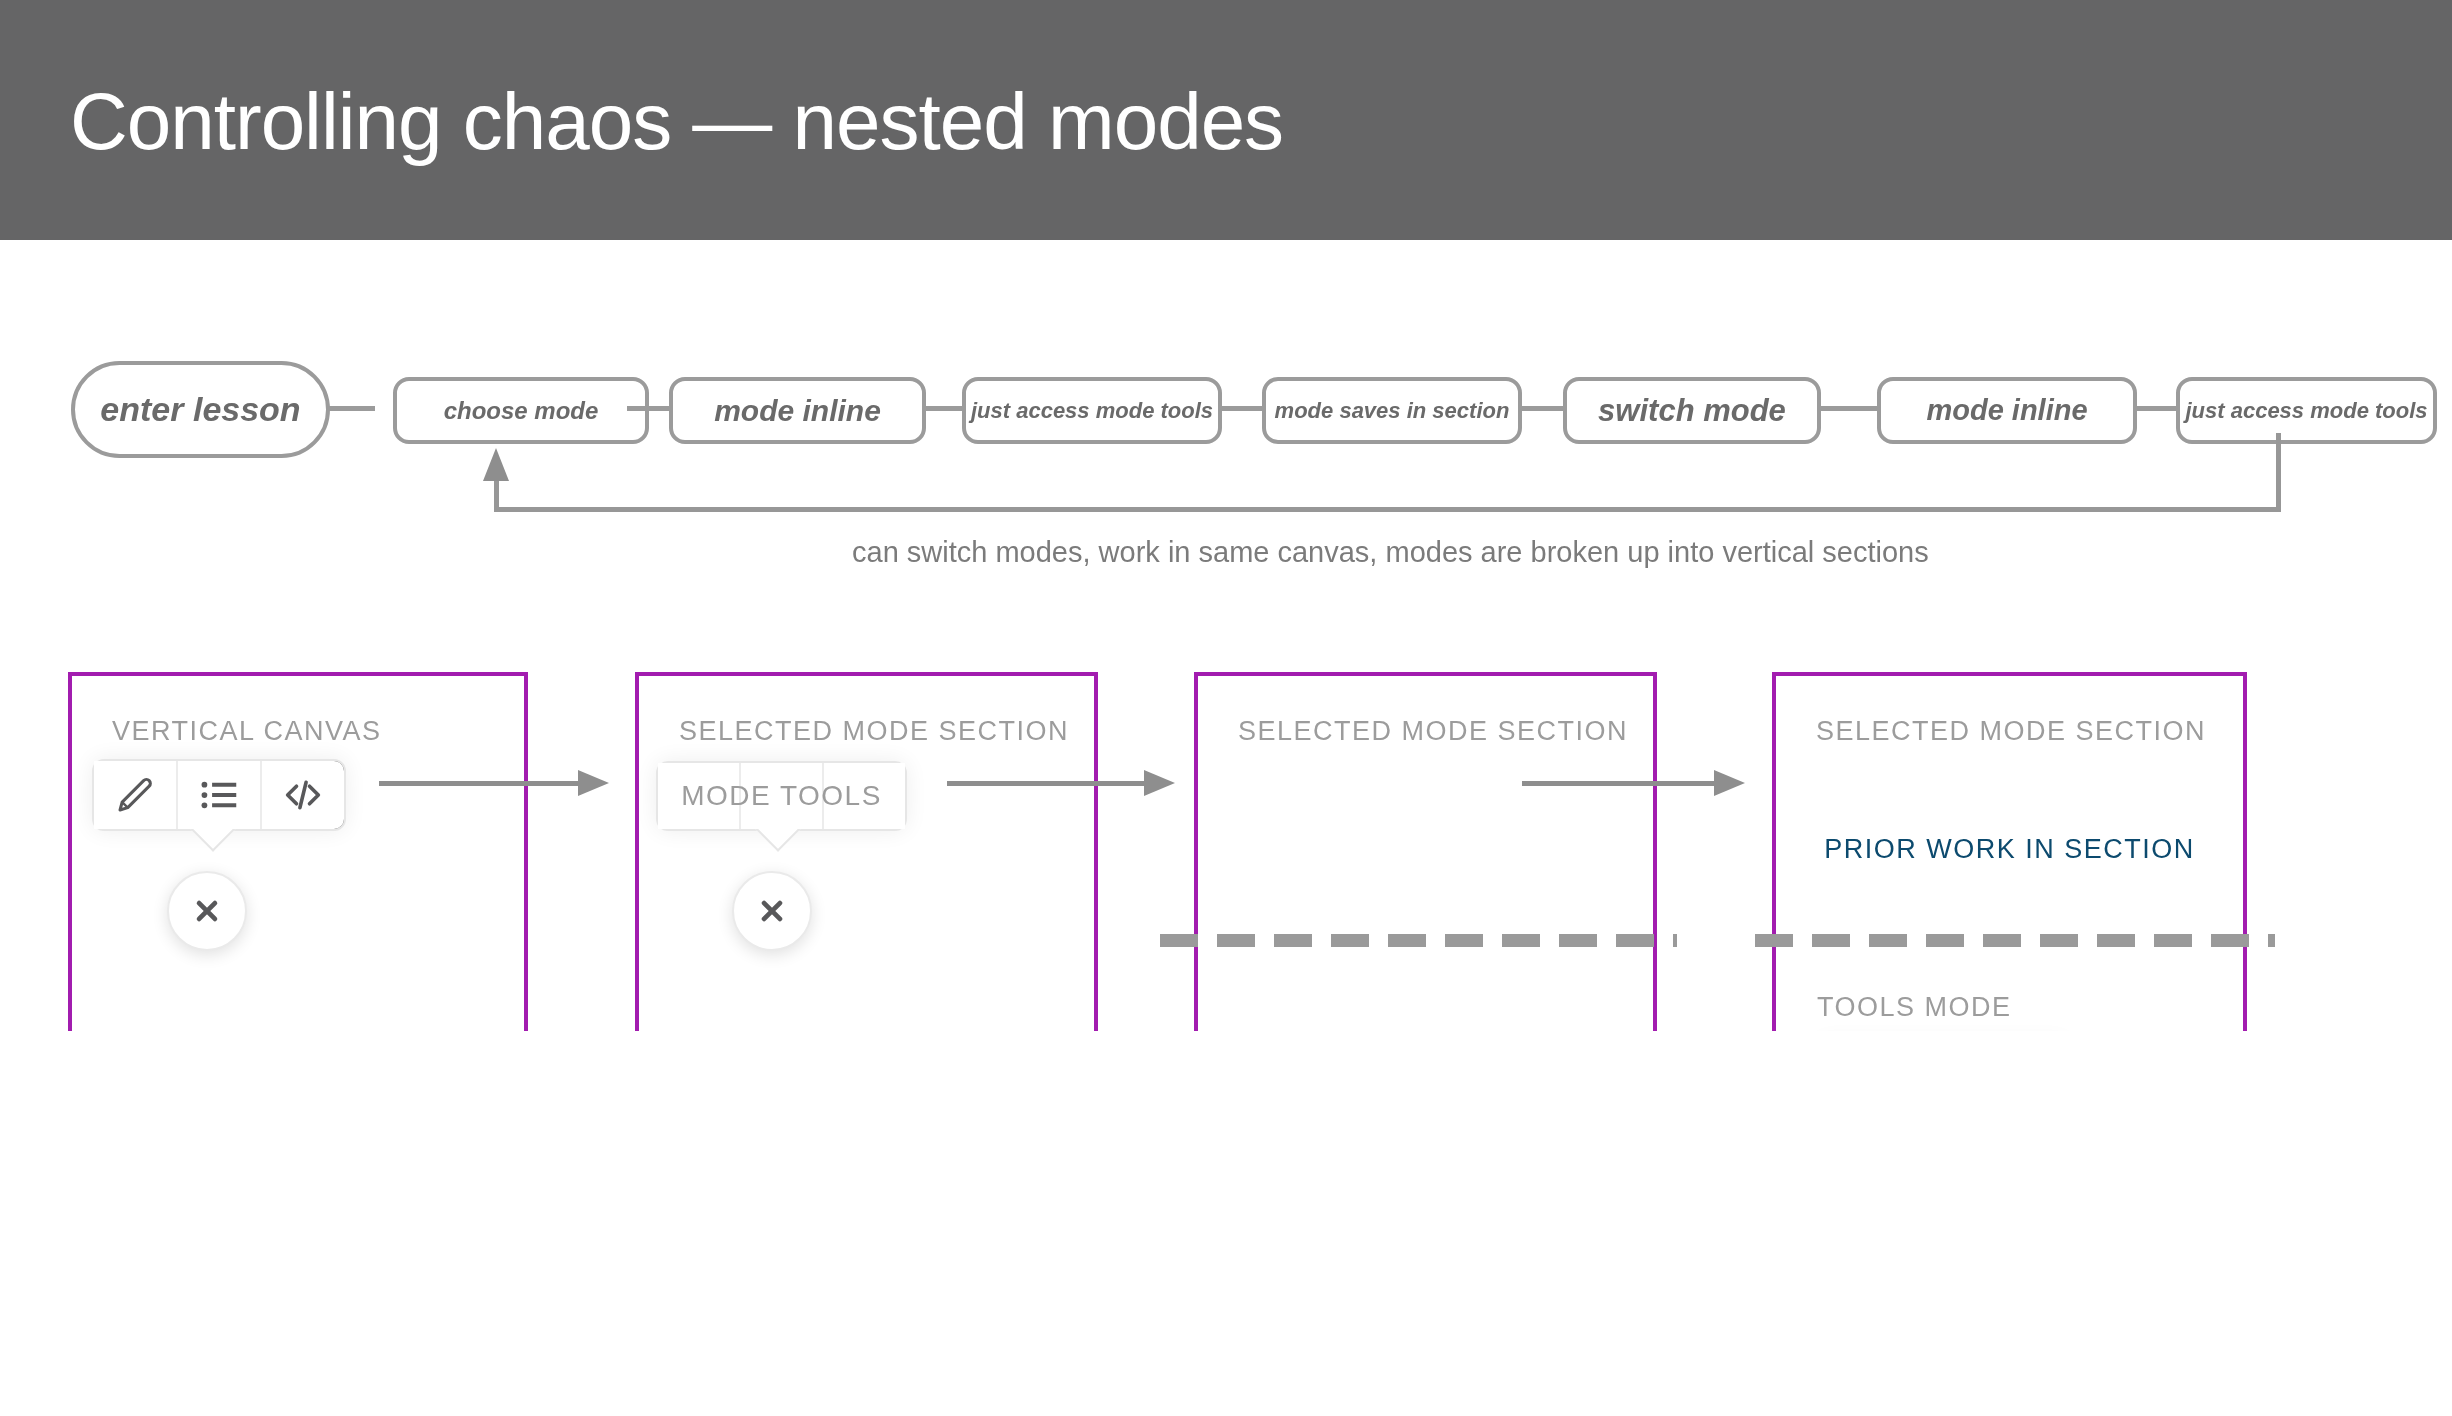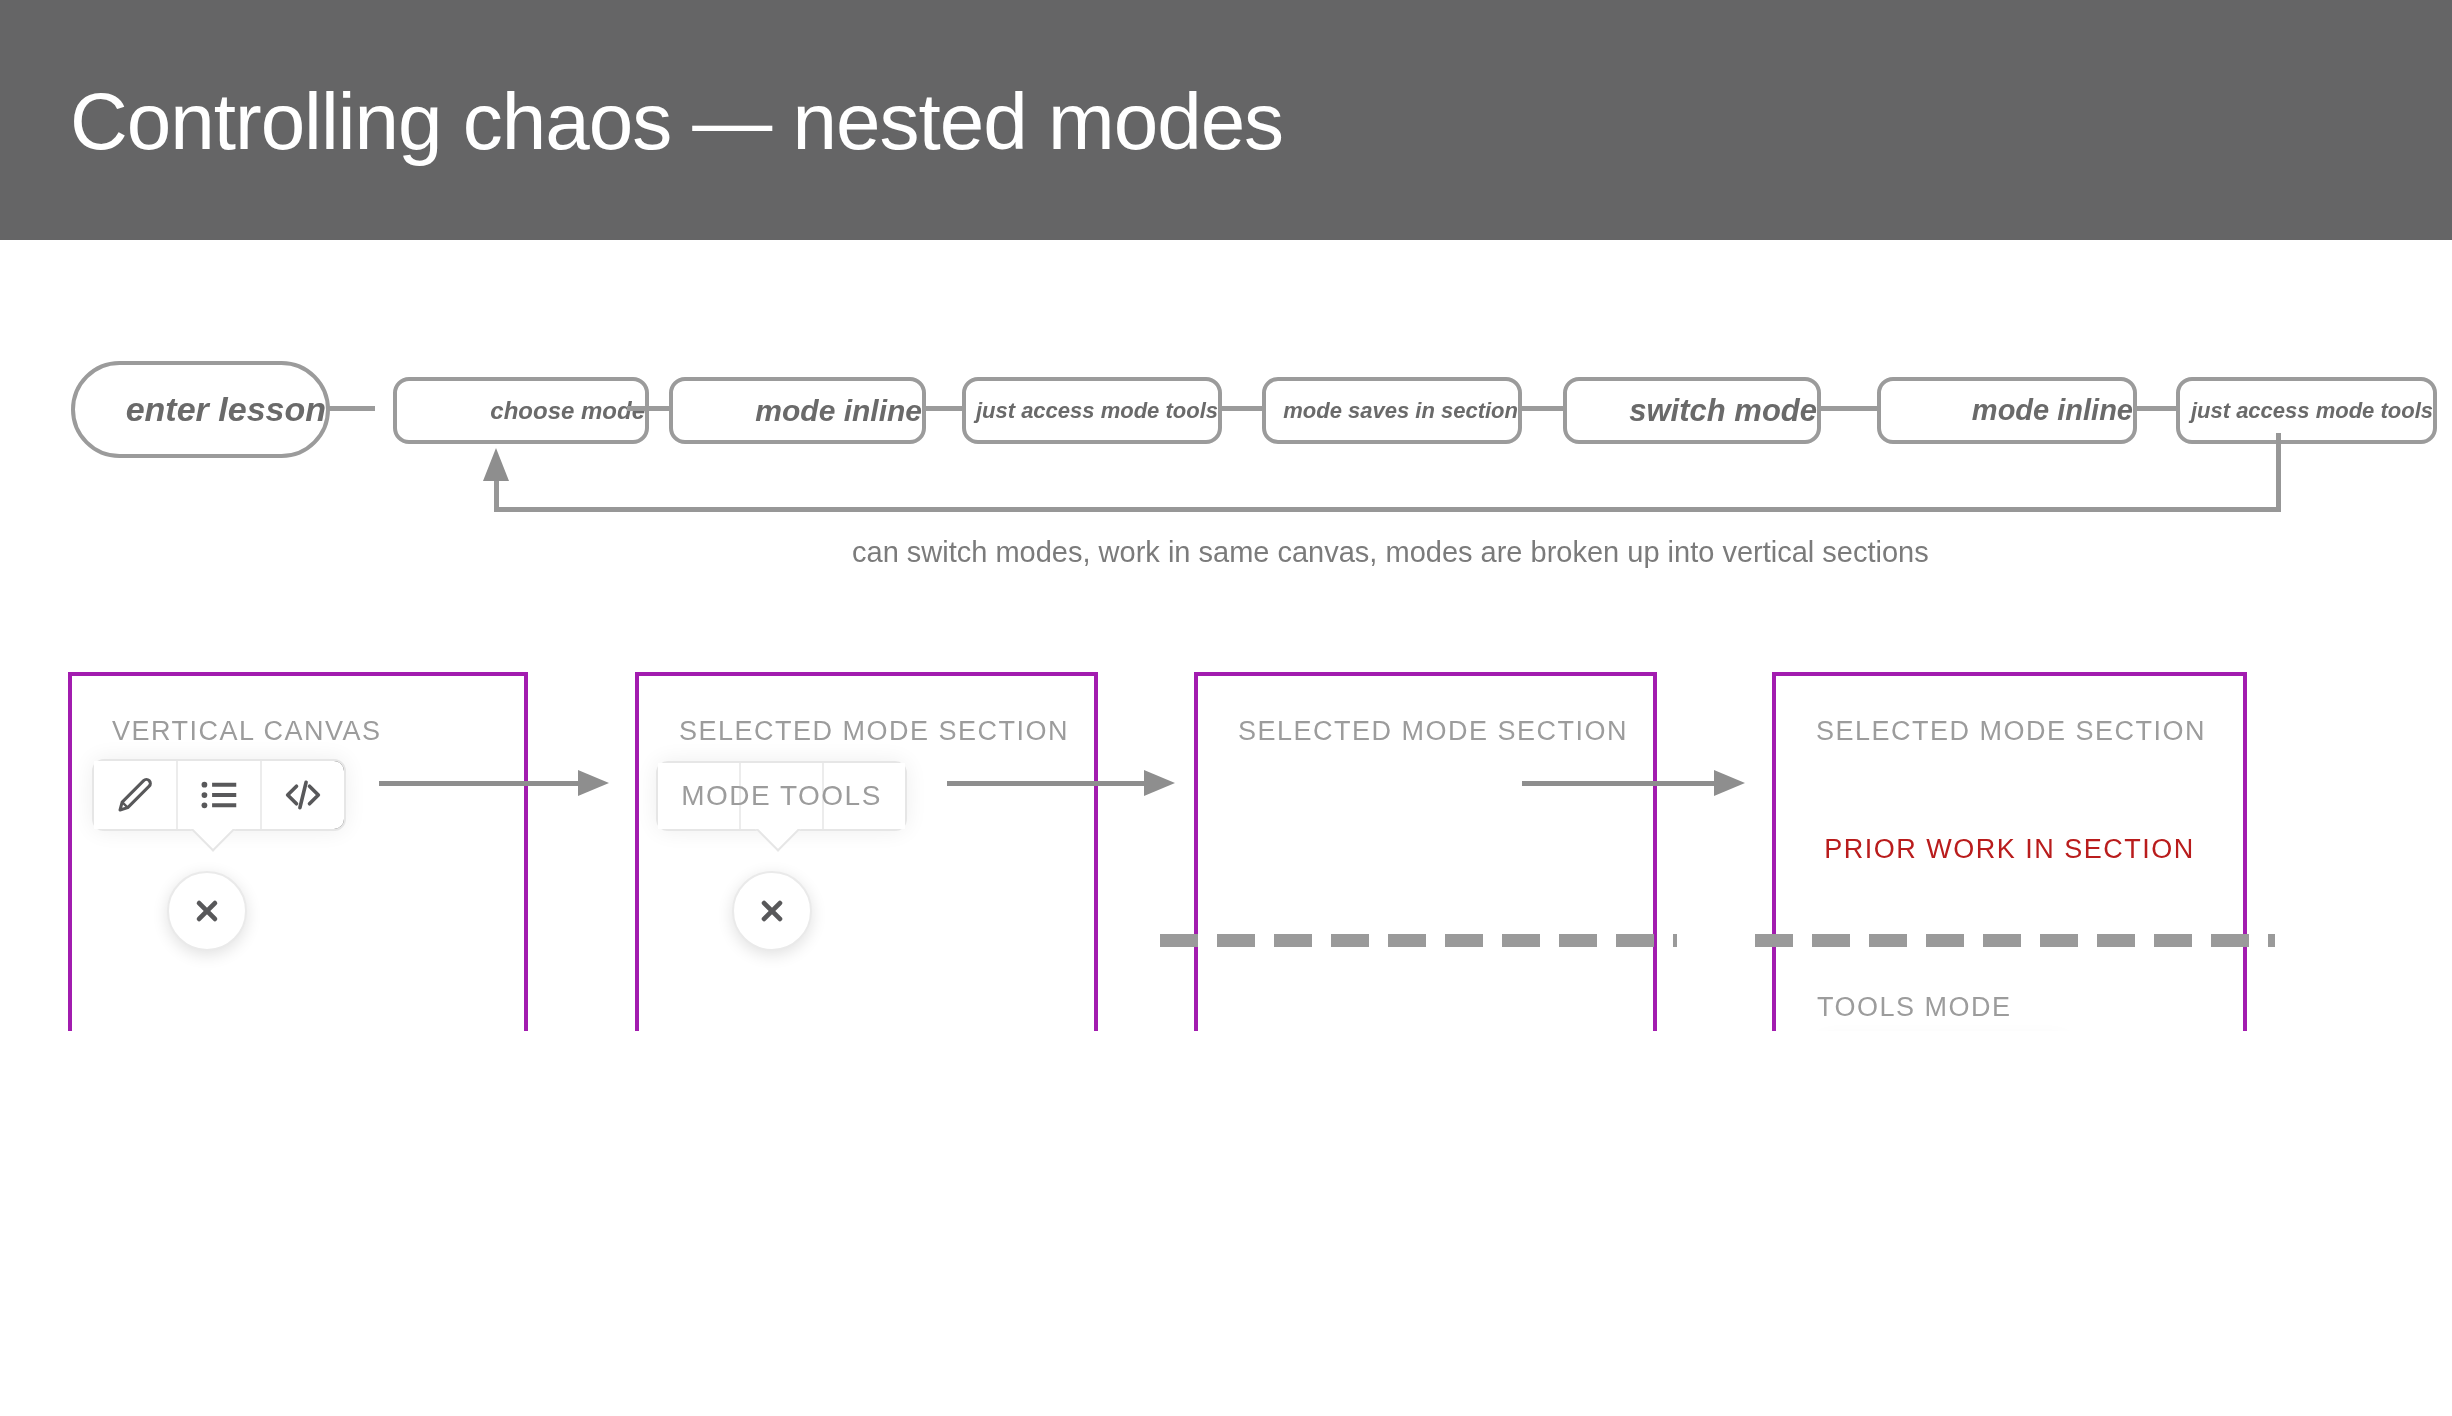--- a/index.html
+++ b/index.html
@@ -4,21 +4,21 @@
 <style>
   html,body{margin:0;padding:0;background:#ffffff;}
   .stage{position:relative;width:2452px;height:1031px;background:#ffffff;overflow:hidden;
          font-family:"Liberation Sans","DejaVu Sans",sans-serif;}
   
   .header{position:absolute;left:0;top:0;width:2452px;height:240px;background:#656566;}
   .header .title{position:absolute;left:70px;top:78px;font-size:80px;line-height:1.1;
                  color:#ffffff;letter-spacing:-1px;white-space:nowrap;}
   
   .pill{position:absolute;box-sizing:border-box;border:4px solid #9b9b9b;border-radius:16px;
-        background:#ffffff;display:flex;align-items:center;justify-content:flex-end;
+        background:#ffffff;display:flex;align-items:center;justify-content:center;
         color:#6a6a6a;font-style:italic;font-weight:700;white-space:nowrap;}
   .pill.stadium{border-radius:60px;}
   .connector{position:absolute;height:5px;background:#9b9b9b;}
   .vline{position:absolute;width:5px;background:#979797;}
   .hline{position:absolute;height:5px;background:#979797;}
   .uphead{position:absolute;width:0;height:0;border-left:13px solid transparent;
           border-right:13px solid transparent;border-bottom:33px solid #8e8e8e;}
   .caption{position:absolute;font-size:29px;color:#7b7b7b;white-space:nowrap;}
   
   .panel{position:absolute;box-sizing:border-box;border:4px solid #a21caf;background:#ffffff;}
@@ -33,21 +33,21 @@
   .tail{position:absolute;width:30px;height:30px;background:#ffffff;transform:rotate(45deg);
         border-right:2px solid #e6e6e6;border-bottom:2px solid #e6e6e6;bottom:-16px;z-index:1;}
   .toolbar-label{position:absolute;left:0;right:0;top:0;bottom:0;display:flex;align-items:center;
                  justify-content:center;font-size:28px;letter-spacing:1.5px;color:#9c9c9c;z-index:3;white-space:nowrap;}
   .xbtn{position:absolute;width:80px;height:80px;border-radius:50%;background:#ffffff;
         border:2px solid #eaeaea;box-shadow:0 4px 16px rgba(0,0,0,.12);box-sizing:border-box;
         display:flex;align-items:center;justify-content:center;z-index:4;}
   .grayrect{position:absolute;background:#d9d9d9;display:flex;align-items:center;justify-content:center;
             font-size:28px;letter-spacing:1.5px;color:#a5a5a5;}
   .centerlabel{position:absolute;left:0;right:0;text-align:center;font-size:27px;
-               letter-spacing:1.5px;color:#b91c1c;}
+               letter-spacing:1.5px;color:#0c4a6e;}
   .sublabel{position:absolute;font-size:27px;letter-spacing:1.5px;color:#9c9c9c;white-space:nowrap;}
   
   .arrow-line{position:absolute;height:5px;background:#8e8e8e;z-index:6;}
   .arrow-head{position:absolute;width:0;height:0;border-top:13px solid transparent;
               border-bottom:13px solid transparent;border-left:31px solid #8e8e8e;z-index:6;}
   
   .dashed{position:absolute;height:13px;z-index:6;
           background:repeating-linear-gradient(90deg,#9a9a9a 0 38px,transparent 38px 57px);}
   .icon{color:#58585a;display:block;}
 </style>

